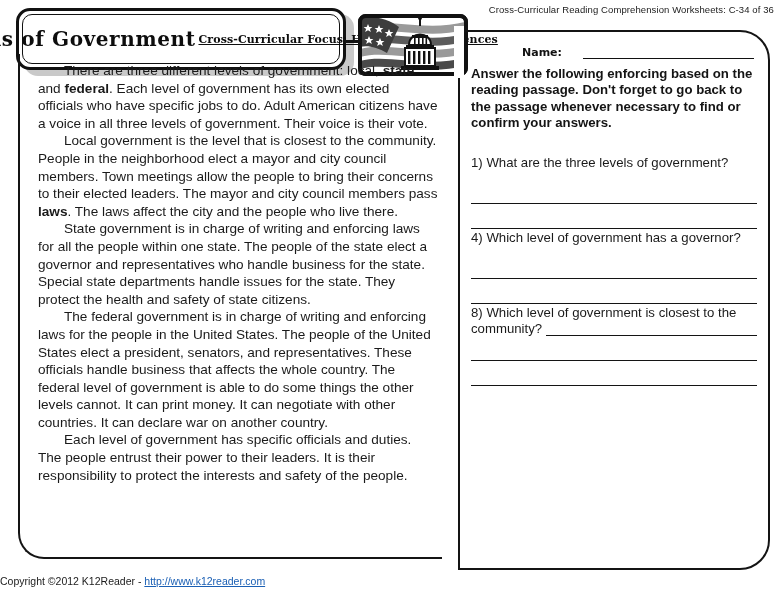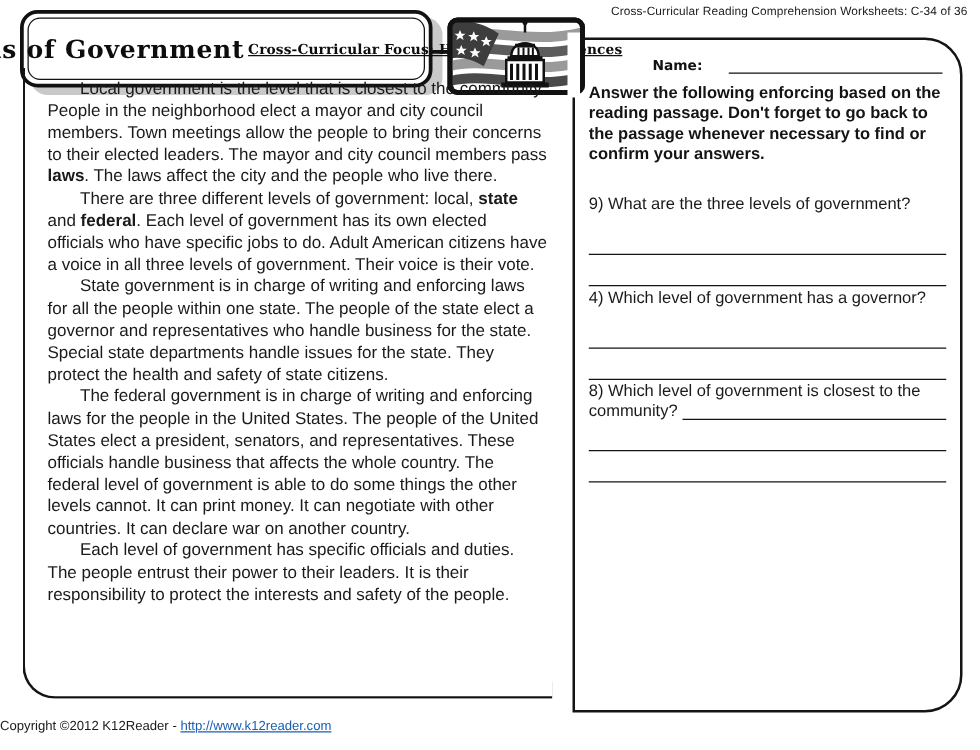--- a/index.html
+++ b/index.html
@@ -289,40 +289,40 @@
           <rect x="71" y="38" width="2.4" height="13" fill="#111111"></rect>
           <rect x="44" y="53" width="38" height="4" fill="#111111"></rect>
         </g>
       </g>
       <rect x="3" y="3" width="106" height="58" rx="6" ry="6" fill="none" stroke="#111111" stroke-width="4"></rect>
     </svg>
   </div>
 
   <div class="passage-panel"></div>
   <div class="passage-body" id="passage-body">
+      <p><span>There are three different levels of government: local, </span><b>state</b><span> and </span><b>federal</b><span>. Each level of government has its own elected officials who have specific jobs to do. Adult American citizens have a voice in all three levels of government. Their voice is their vote.</span></p>
       <p><span>Local government is the level that is closest to the community. People in the neighborhood elect a mayor and city council members. Town meetings allow the people to bring their concerns to their elected leaders. The mayor and city council members pass </span><b>laws</b><span>. The laws affect the city and the people who live there.</span></p>
-      <p><span>There are three different levels of government: local, </span><b>state</b><span> and </span><b>federal</b><span>. Each level of government has its own elected officials who have specific jobs to do. Adult American citizens have a voice in all three levels of government. Their voice is their vote.</span></p>
       <p><span>State government is in charge of writing and enforcing laws for all the people within one state. The people of the state elect a governor and representatives who handle business for the state. Special state departments handle issues for the state. They protect the health and safety of state citizens.</span></p>
       <p><span>The federal government is in charge of writing and enforcing laws for the people in the United States. The people of the United States elect a president, senators, and representatives. These officials handle business that affects the whole country. The federal level of government is able to do some things the other levels cannot. It can print money. It can negotiate with other countries. It can declare war on another country.</span></p>
       <p><span>Each level of government has specific officials and duties. The people entrust their power to their leaders. It is their responsibility to protect the interests and safety of the people.</span></p>
     </div>
 
   <div class="q-panel"></div>
   <div class="q-panel-topmask"></div>
 
   <div class="name-row">
     <span class="name-label">Name:</span>
     <span class="name-rule"></span>
   </div>
 
   <div class="instructions">Answer the following enforcing based on the reading passage. Don't forget to go back to the passage whenever necessary to find or confirm your answers.</div>
 
   <div class="q-list" id="q-list">
       <div class="q-block">
-        <div class="q-text">9) What are the three levels of government?</div>
+        <div class="q-text">1) What are the three levels of government?</div>
         <div class="q-gap"></div>
         <div class="ans-rule"></div>
         <div class="ans-rule"></div>
       </div>
       <div class="q-block">
         <div class="q-text">4) Which level of government has a governor?</div>
         <div class="q-gap"></div>
         <div class="ans-rule"></div>
         <div class="ans-rule"></div>
       </div>

